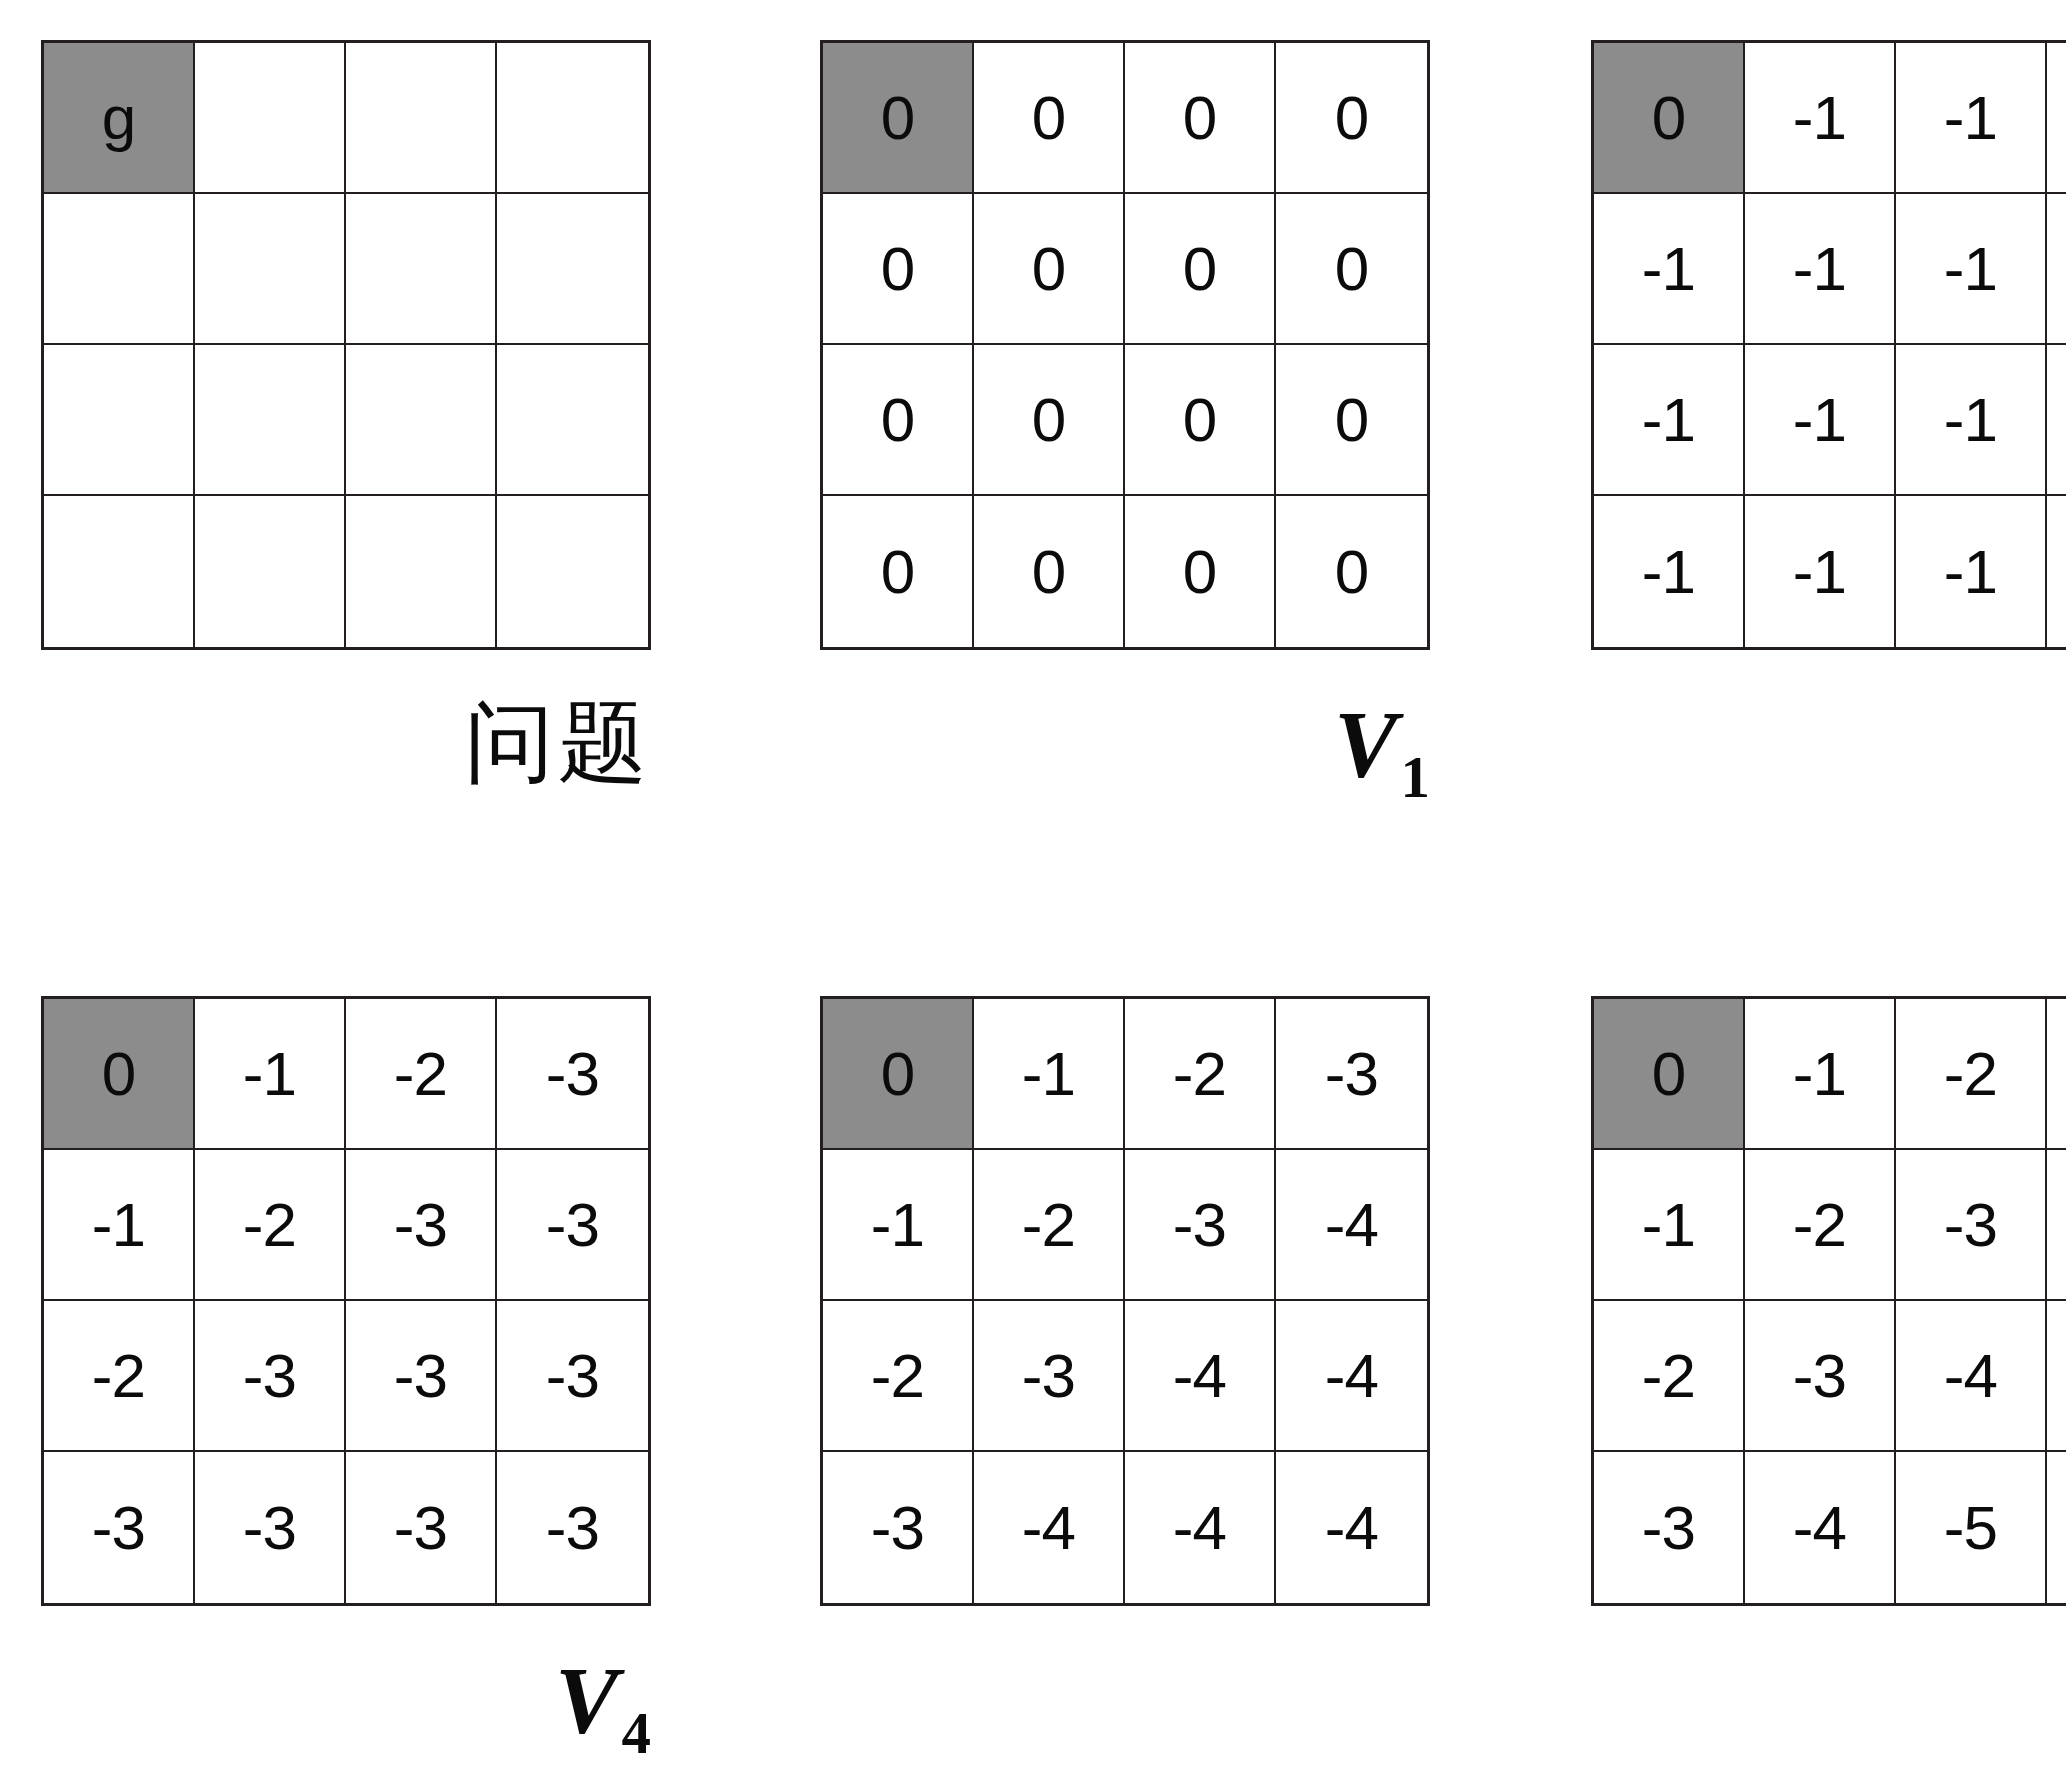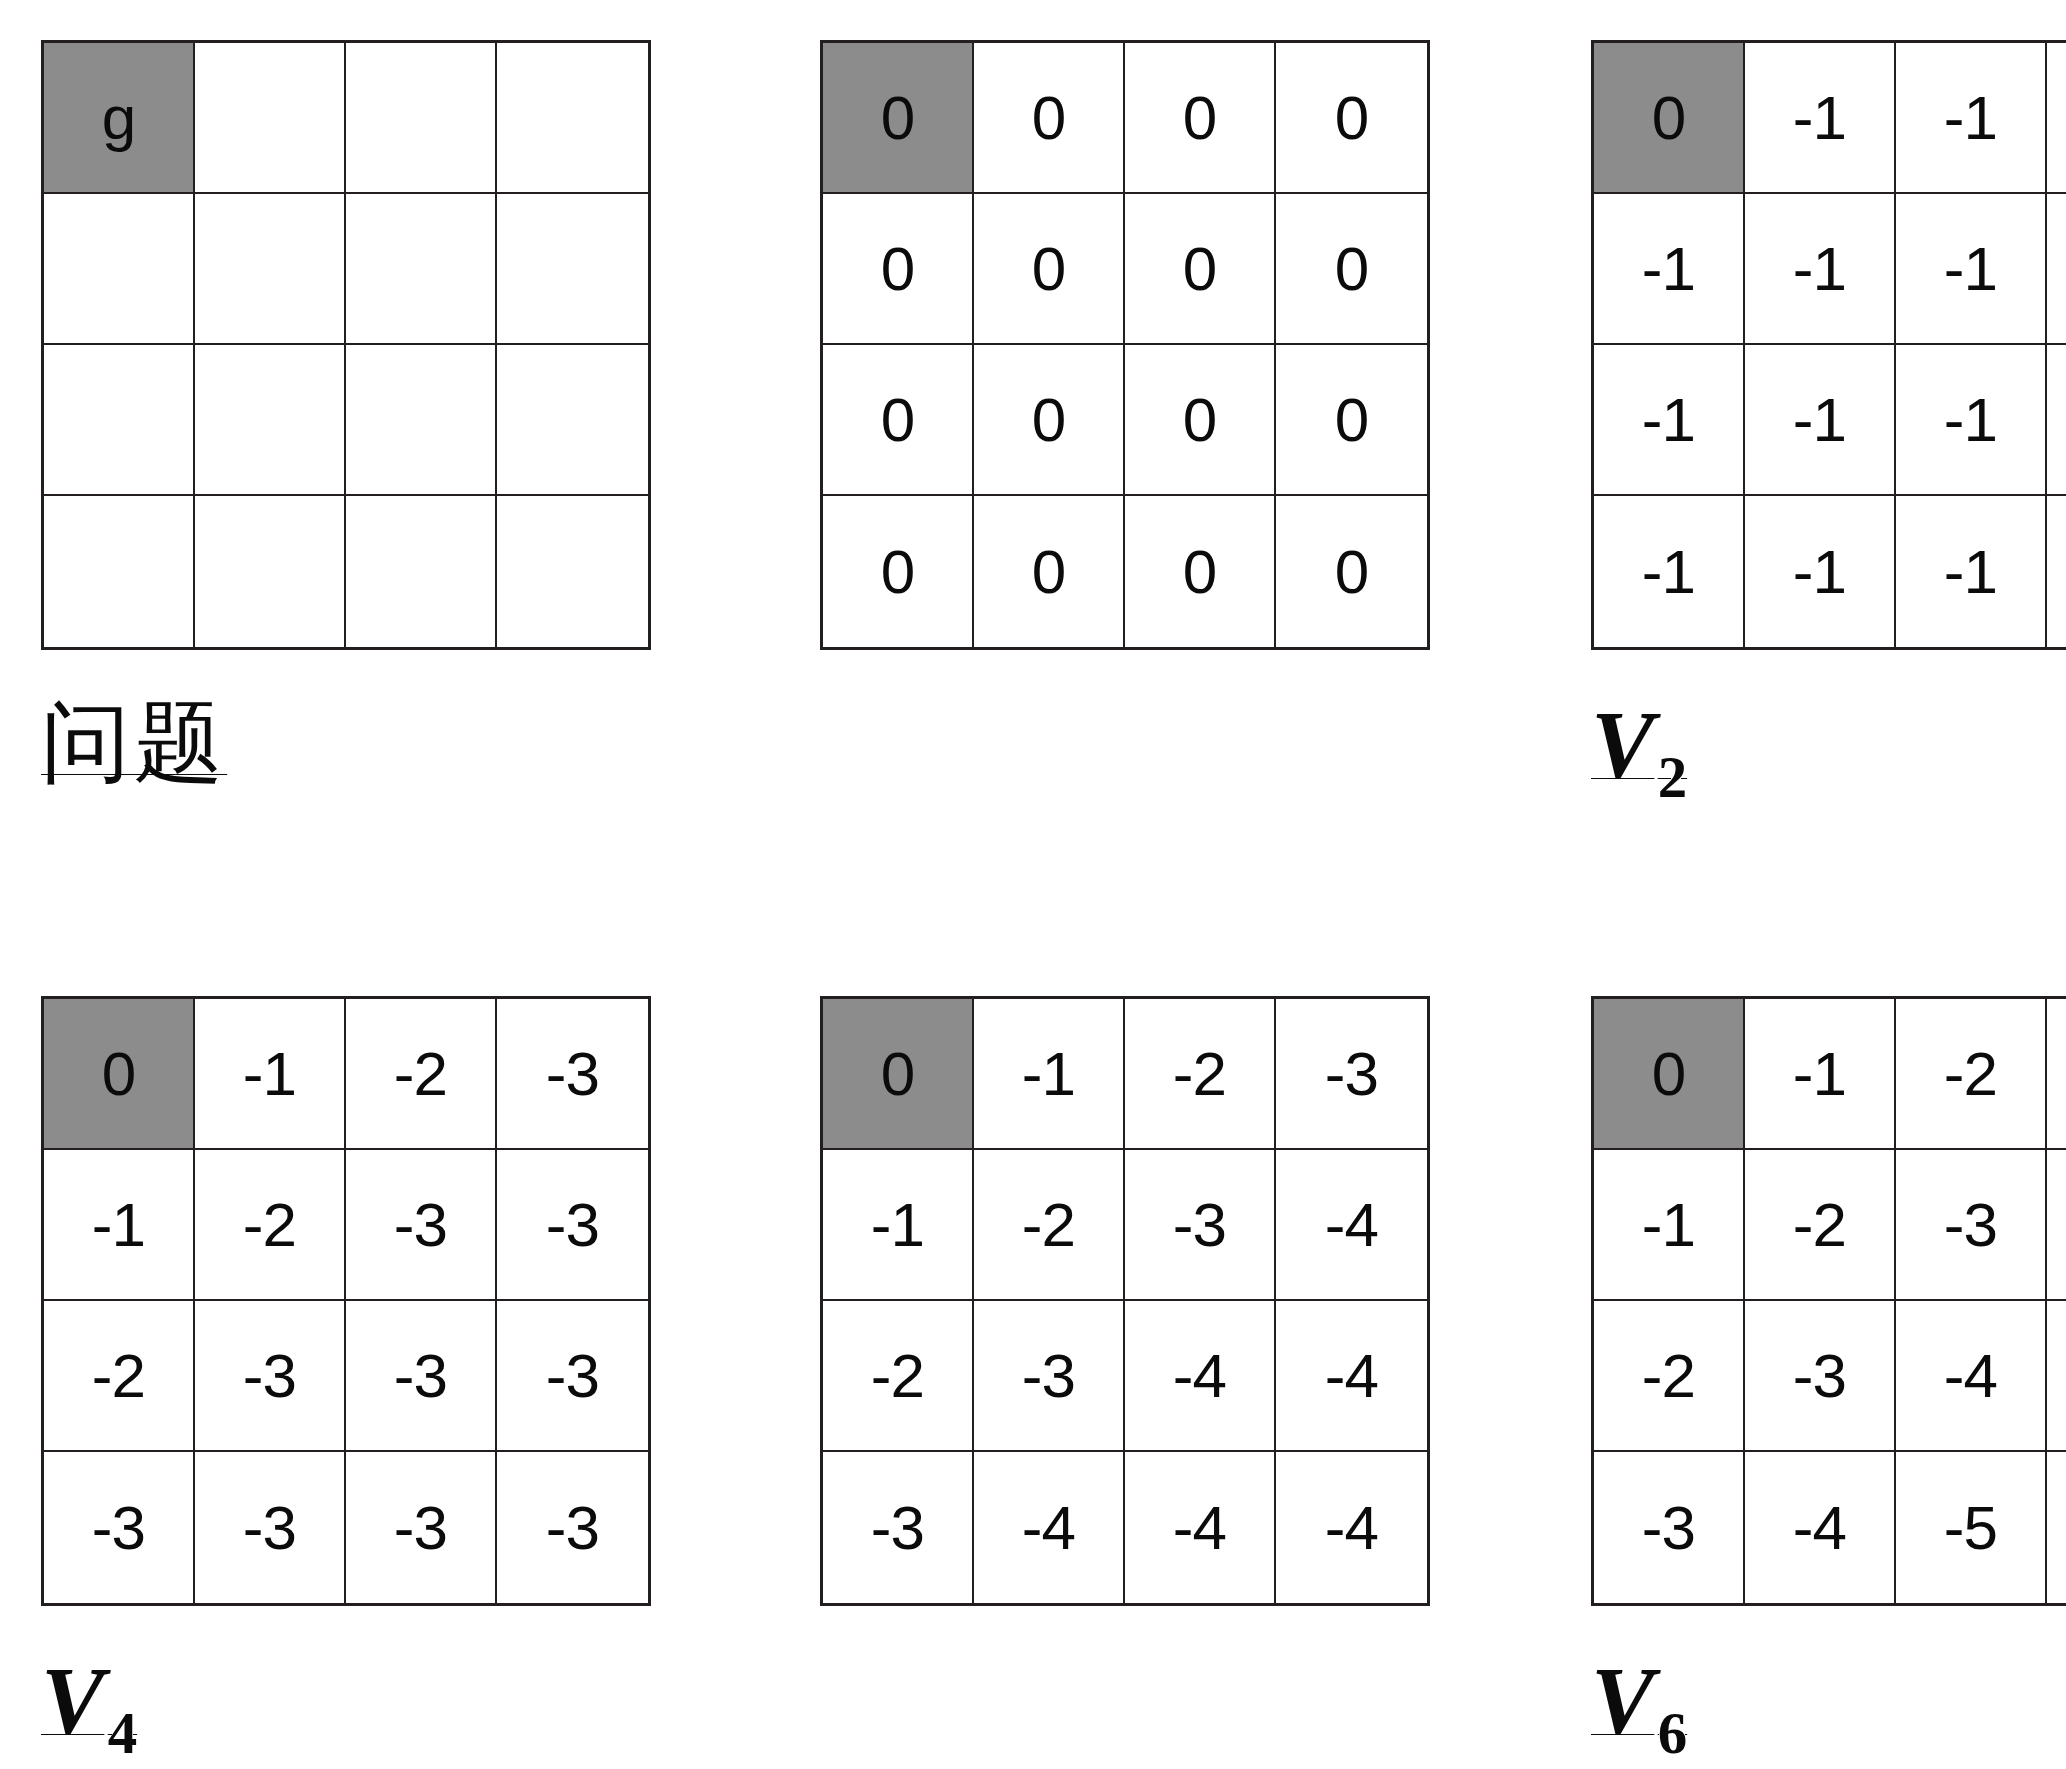--- a/index.html
+++ b/index.html
@@ -60,24 +60,23 @@
 
   .cell.start {
     background: #8c8c8c;
   }
 
   
   .caption {
     position: absolute;
     left: 0;
     width: 610px;
-    text-align: left;
+    text-align: right;
     white-space: nowrap;
     color: #0b0b0b;
-    text-decoration: underline;
   }
 
   .caption-math {
     font-family: "Liberation Serif", serif;
     font-style: italic;
     font-weight: bold;
     font-size: 95px;
     line-height: 1;
   }
   .caption-math .sub {
@@ -134,20 +133,21 @@
         <div class="cell col-last">0</div>
         <div class="cell">0</div>
         <div class="cell">0</div>
         <div class="cell">0</div>
         <div class="cell col-last">0</div>
         <div class="cell row-last">0</div>
         <div class="cell row-last">0</div>
         <div class="cell row-last">0</div>
         <div class="cell col-last row-last">0</div>
       </div>
+      <div class="caption" style="top: 658px;"><span class="caption-math"><span>V</span><span class="sub">1</span></span></div>
     </div>
     <div class="figure" style="left: 1591px; top: 40px;">
       <div class="grid">
         <div class="cell start">0</div>
         <div class="cell">-1</div>
         <div class="cell">-1</div>
         <div class="cell col-last">-1</div>
         <div class="cell">-1</div>
         <div class="cell">-1</div>
         <div class="cell">-1</div>

